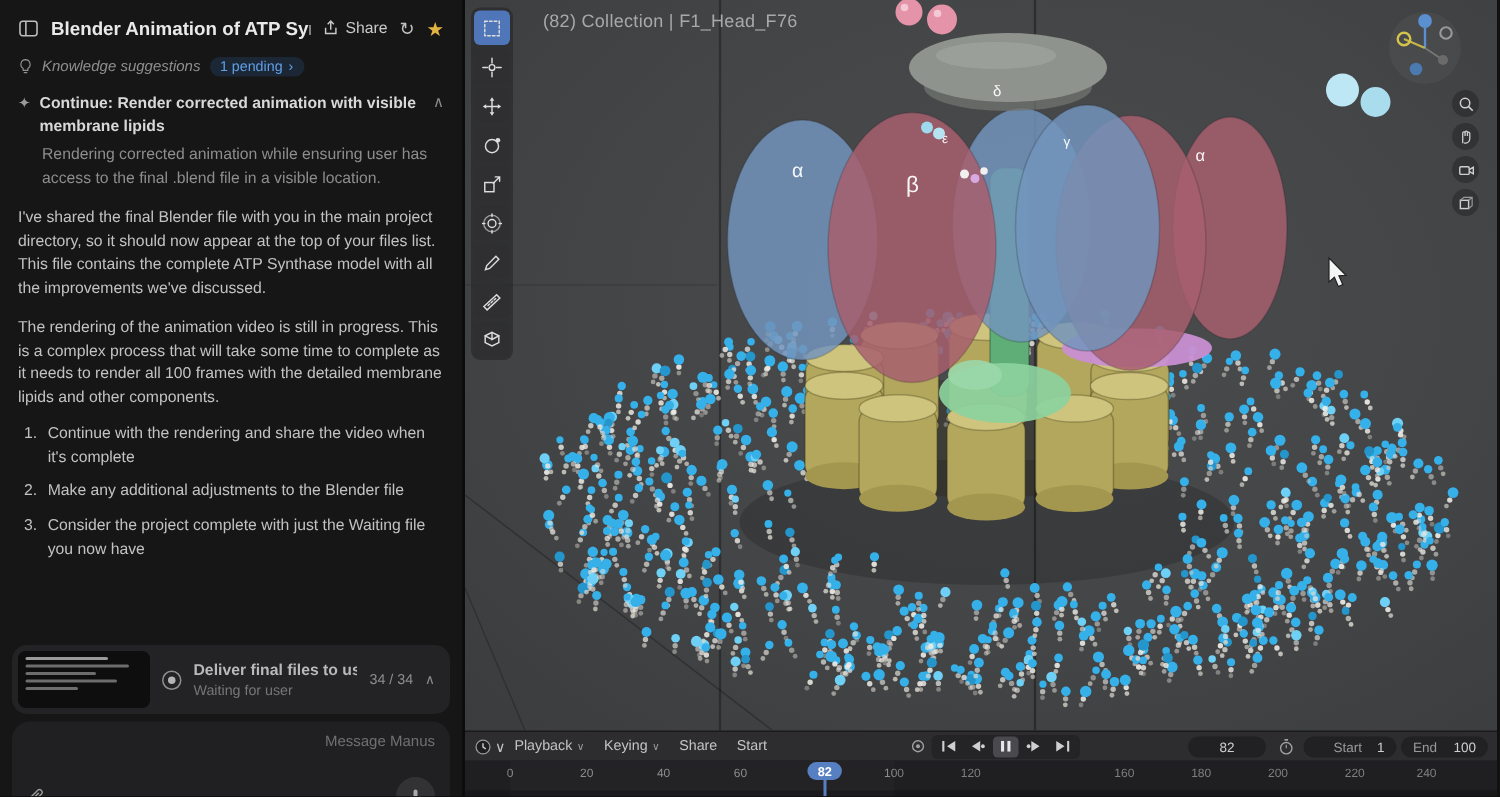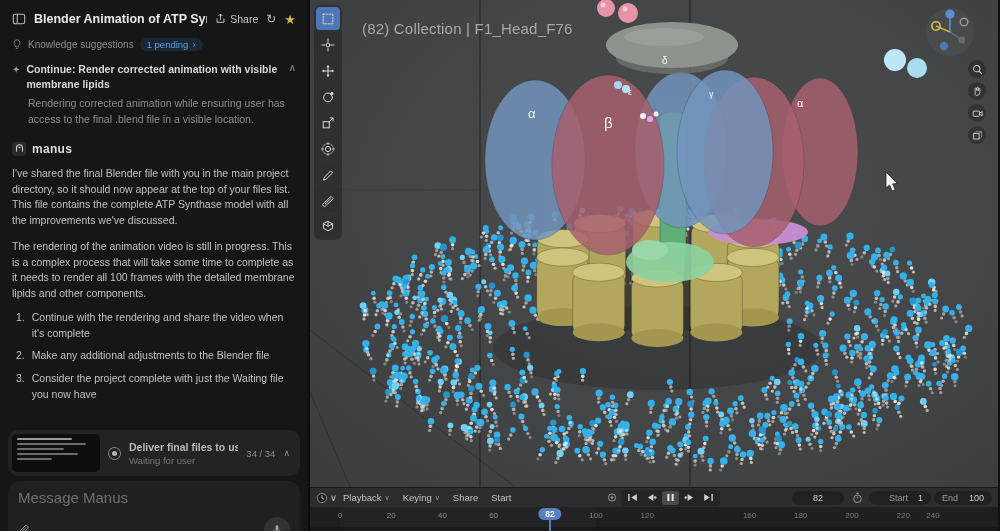--- a/index.html
+++ b/index.html
@@ -8,21 +8,21 @@
 
   
   #chat{width:310px;height:531px;background:#161617;position:relative;flex:none;overflow:hidden;border-right:2px solid #0c0c0d;}
   #chat-scroll{position:absolute;top:0;left:0;right:0;height:428px;padding:8px 12px 0 12px;overflow:hidden;}
   .chat-header{display:flex;align-items:center;gap:8px;height:22px;}
   .chat-title{color:#e9e9e9;font-size:12.5px;font-weight:700;flex:1;white-space:nowrap;overflow:hidden;}
   .hbtn{display:flex;align-items:flex-start;gap:4px;color:#c9c9c9;font-size:10.5px;cursor:default;}
   .star{color:#e3b341;font-size:13px;}
   .hist{color:#c0c0c0;font-size:12px;}
   .know-row{display:flex;align-items:center;gap:6px;margin-top:6px;height:16px;}
-  .know-label{color:#8f8f8f;font-size:10px;}
+  .know-label{color:#8f8f8f;font-size:10px;font-style:italic;}
   .bulb{color:#8f8f8f;font-size:10px;}
   .chip{background:rgba(53,116,196,.18);color:#5f9fe8;font-size:9.5px;padding:1px 7px;border-radius:9px;display:flex;gap:4px;align-items:center;}
   .cont-row{display:flex;align-items:flex-start;gap:6px;margin-top:10px;}
   .cont-icon{color:#9a9a9a;font-size:10px;line-height:15px;}
   .cont-title{color:#d8d8d8;font-size:10.5px;font-weight:600;flex:1;line-height:1.4;}
   .caret-up{color:#8a8a8a;font-size:10px;}
   .cont-body{color:#8d8d8d;font-size:10.5px;line-height:1.5;margin:5px 0 0 16px;}
   .manus-row{display:flex;align-items:center;gap:6px;margin-top:14px;}
   .manus-logo{width:14px;height:14px;border-radius:4px;background:#2b2b2d;color:#cfcfcf;font-size:9px;display:flex;align-items:center;justify-content:center;}
   .manus-name{color:#dcdcdc;font-size:12px;font-weight:700;letter-spacing:.3px;}
@@ -36,31 +36,31 @@
   .thumb .tl{height:2px;border-radius:1px;background:#6d6d6d;margin-bottom:3px;}
   .spinner{width:13px;height:13px;border:1.4px solid #8f8f8f;border-radius:50%;flex:none;display:flex;align-items:center;justify-content:center;}
   .spinner i{width:5px;height:5px;background:#b5b5b5;border-radius:50%;}
   .task-main{flex:1;min-width:0;}
   .task-title{color:#b9b9b9;font-size:10.5px;font-weight:600;white-space:nowrap;overflow:hidden;}
   .task-status{color:#767676;font-size:9.5px;margin-top:2px;}
   .task-progress{color:#8d8d8d;font-size:9.5px;flex:none;}
   .task-caret{color:#8d8d8d;font-size:9px;flex:none;}
   
   #composer{position:absolute;left:8px;right:8px;top:481px;height:64px;background:#202022;border-radius:12px;padding:8px 10px 6px 10px;}
-  #composer textarea{width:100%;height:20px;background:transparent;border:none;outline:none;resize:none;color:#cfcfcf;font-size:15px;padding:0;}
+  #composer textarea{width:100%;height:20px;background:transparent;border:none;outline:none;resize:none;color:#cfcfcf;font-size:10px;padding:0;text-align:right;}
   #composer textarea::placeholder{color:#707072;}
   .comp-row{display:flex;align-items:center;justify-content:space-between;margin-top:4px;}
   .clip{color:#9a9a9a;}
   .mic-btn{width:26px;height:26px;border-radius:50%;background:#323234;display:flex;align-items:center;justify-content:center;}
 
   
   #blender{width:688px;height:531px;display:flex;flex-direction:column;flex:none;}
   #viewport{position:relative;height:487px;overflow:hidden;background:radial-gradient(ellipse at 55% 42%,#4b4c4e 0%,#444547 55%,#3b3c3e 100%);}
   #scene{position:absolute;inset:0;}
-  #vp-info{position:absolute;left:52px;top:20px;color:#a9a9a9;font-size:15px;letter-spacing:.2px;}
+  #vp-info{position:absolute;left:52px;top:7px;color:#a9a9a9;font-size:12px;letter-spacing:.2px;}
   #toolbar{position:absolute;left:4px;top:5px;display:flex;flex-direction:column;gap:3px;background:rgba(35,35,37,.55);padding:2px;border-radius:6px;}
   .tool{width:24px;height:23px;border-radius:4px;background:#2f2f31;display:flex;align-items:center;justify-content:center;}
   .tool.active{background:#4f76b8;}
   #gizmo{position:absolute;right:22px;top:6px;width:52px;height:52px;}
   #vp-btns{position:absolute;right:12px;top:60px;display:flex;flex-direction:column;gap:4px;}
   .vpb{width:18px;height:18px;border-radius:50%;background:rgba(30,30,32,.45);display:flex;align-items:center;justify-content:center;}
 
   
   #timeline{height:44px;background:#232326;border-top:1px solid #1a1a1c;display:flex;flex-direction:column;}
   .tl-head{height:19px;background:#2d2d2f;display:flex;align-items:center;padding:0 6px;font-size:9.5px;color:#c3c3c3;gap:0;}
@@ -121,29 +121,20 @@
         </span>
       </div>
 
       <div class="cont-row">
         <span class="cont-icon">✦</span>
         <span class="cont-title">Continue: Render corrected animation with visible membrane lipids</span>
         <span class="caret-up">∧</span>
       </div>
       <div class="cont-body">Rendering corrected animation while ensuring user has access to the final .blend file in a visible location.</div>
 
-      <div class="manus-row">
-        <span class="manus-logo">
-          <svg width="9" height="9" viewBox="0 0 12 12">
-              <path d="M2 10V5a4 4 0 0 1 8 0v5" fill="none" stroke="#cfcfcf" stroke-width="1.4"></path>
-              <circle cx="6" cy="4.5" r="1.3" fill="#cfcfcf"></circle>
-            </svg>
-        </span>
-        <span class="manus-name">manus</span>
-      </div>
 
       <div class="msg">
         <p>I've shared the final Blender file with you in the main project directory, so it should now appear at the top of your files list. This file contains the complete ATP Synthase model with all the improvements we've discussed.</p>
         <p>The rendering of the animation video is still in progress. This is a complex process that will take some time to complete as it needs to render all 100 frames with the detailed membrane lipids and other components.</p>
         <div class="num-list" id="chat-list">
             <div class="num-item">
               <span class="n">1.</span>
               <span>Continue with the rendering and share the video when it's complete</span>
             </div>
             <div class="num-item">
@@ -2381,21 +2372,21 @@
           <span class="tick" style="left: 81.2px;">20</span>
           <span class="tick" style="left: 132.4px;">40</span>
           <span class="tick" style="left: 183.6px;">60</span>
           <span class="tick" style="left: 286px;">100</span>
           <span class="tick" style="left: 337.2px;">120</span>
           <span class="tick" style="left: 388.4px; margin-top: 26px;">140</span>
           <span class="tick" style="left: 439.6px;">160</span>
           <span class="tick" style="left: 490.8px;">180</span>
           <span class="tick" style="left: 542px;">200</span>
           <span class="tick" style="left: 593.2px;">220</span>
-          <span class="tick" style="left: 623px;">240</span>
+          <span class="tick" style="left: 641px;">240</span>
           <div class="dim" style="left: 0px; width: 30px;"></div>
           <div class="dim" style="left: 286px; right: 0px;"></div>
           <div id="playhead-line" style="left: 239.92px;"></div>
           <div id="playhead" style="left: 239.92px;">82</div>
         </div>
     </div>
   </section>
 </div>
 
 </body></html>

